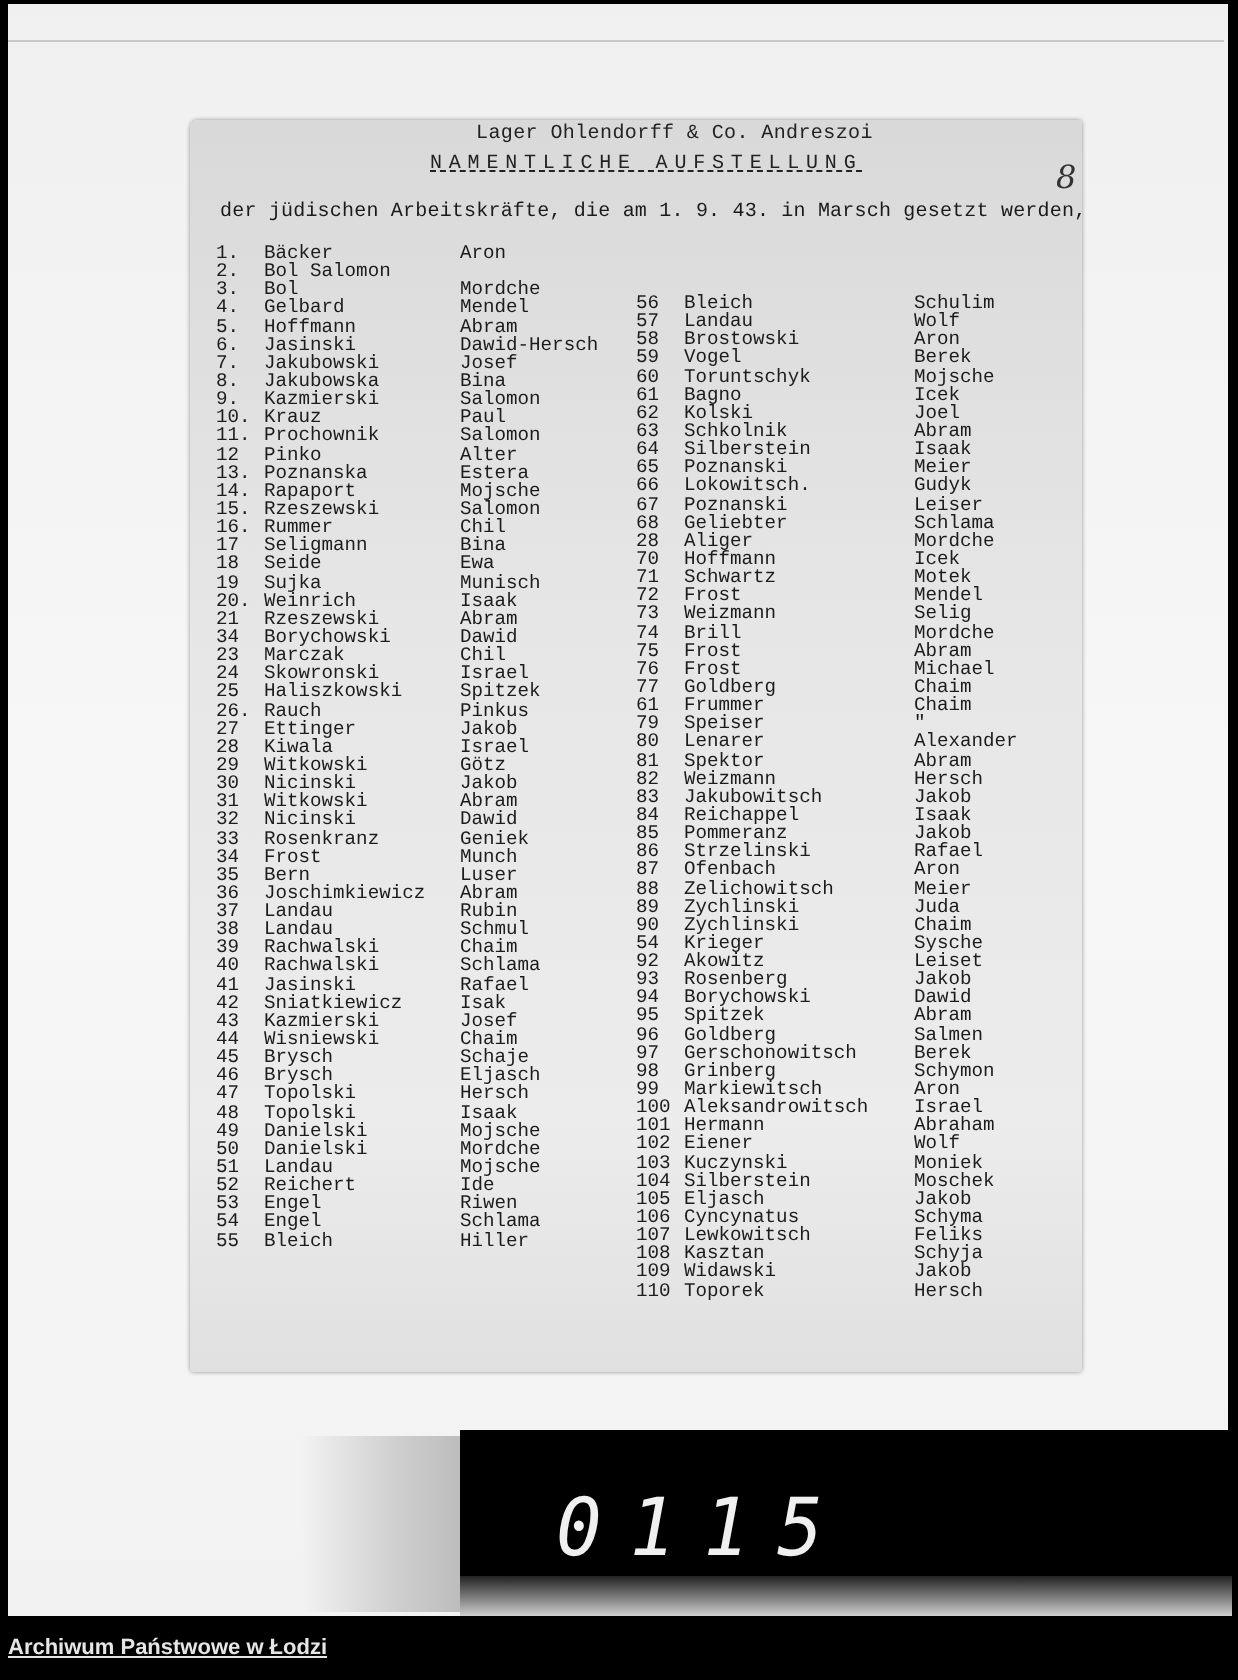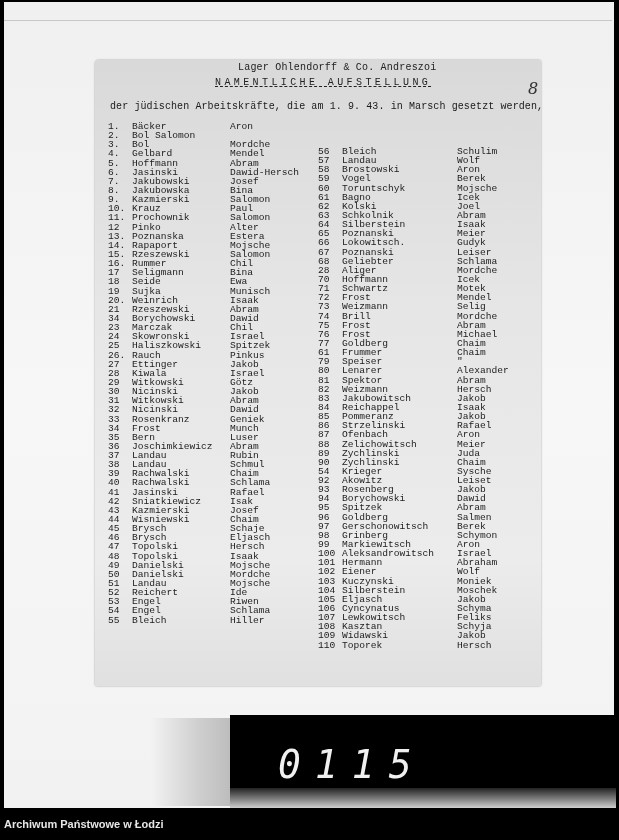--- a/index.html
+++ b/index.html
@@ -59,21 +59,21 @@
   .counter {
     position:absolute; left:278px; top:742px; font-size:38px; color:#f0f0f0;
     font-family:"DejaVu Sans Mono", monospace; letter-spacing:14px; font-style:italic;
     transform: scaleY(1.05);
   }
   .footer {
     position:absolute; left:0; top:808px; width:619px; height:32px; background:#000;
   }
   .footer-text {
     position:absolute; left:4px; top:818px; font-size:11px; color:#e6e6e6;
-    font-family:"Liberation Sans", sans-serif; font-weight:bold;
+    font-family:"Liberation Sans", sans-serif; font-weight:bold;text-decoration:underline;
   }
 </style>
 </head>
 <body>
 
 <div class="frame"></div>
 <div class="frame-topline"></div>
 
 <div class="paper"></div>
 

